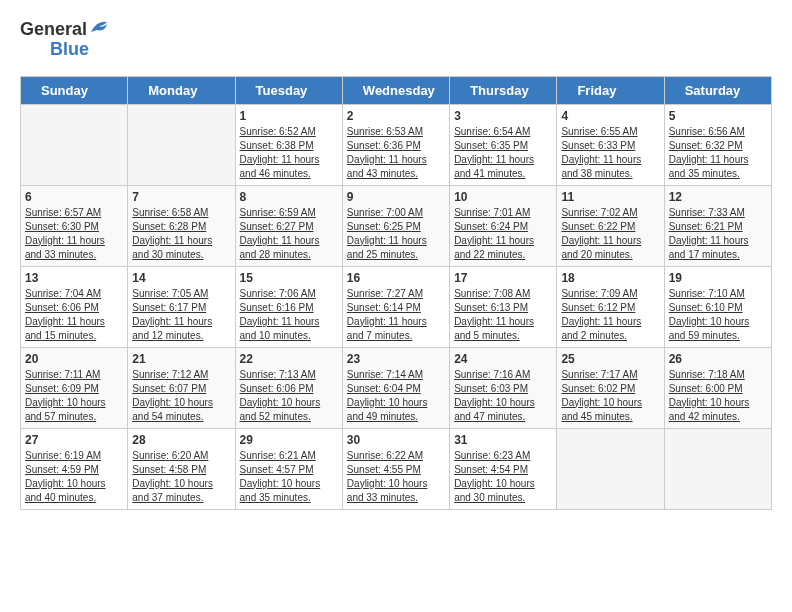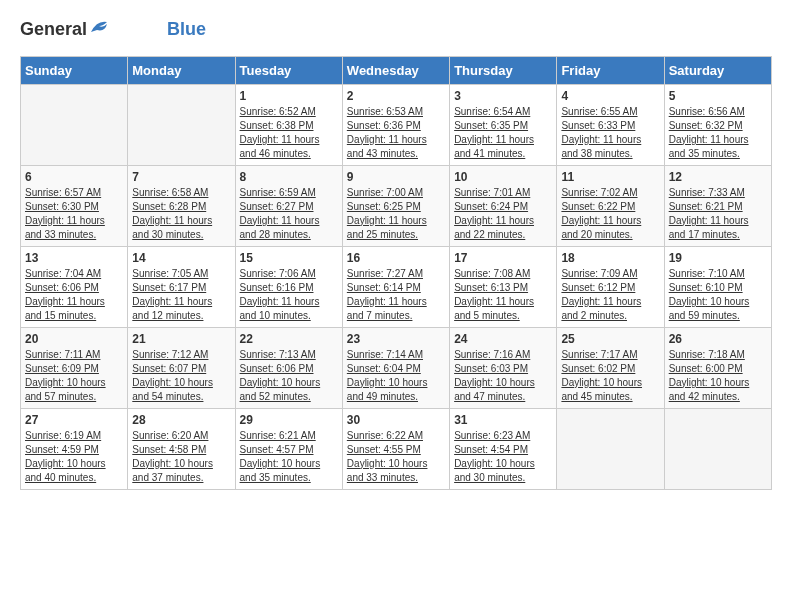--- a/index.html
+++ b/index.html
@@ -34,21 +34,21 @@
     }
     table {
       width: 100%;
       border-collapse: collapse;
       table-layout: fixed;
     }
     thead tr th {
       background-color: #3a7abf;
       color: #fff;
       font-size: 13px;
-      padding: 6px 4px;
+      padding: 6px 20px;
       text-align: left;
       border: 1px solid #ccc;
     }
     tbody tr td {
       border: 1px solid #ccc;
       vertical-align: top;
       padding: 4px;
       font-size: 10.5px;
       color: #333;
       min-height: 80px;
@@ -71,21 +71,21 @@
     }
     .empty-cell {
       background: #f5f5f5 !important;
     }
   </style>
 </head>
 <body>
 
 <div class="header">
   <div class="logo">
-<div style="display:flex; flex-direction:row; line-height:1.1;gap:28px;">
+<div style="display:flex; flex-direction:column; line-height:1.1;">
   <div style="display:flex; align-items:center;">
     <span style="font-size:18px; font-weight:bold; color:#333; font-family:Arial;">General</span>
     <svg width="20" height="20" viewBox="0 0 20 20" style="margin-left:2px; margin-top:-4px;">
       <path d="M2 14 Q8 2 18 4 Q14 8 10 8 Q14 10 18 6 Q16 14 8 12 Z" fill="#3a7abf"></path>
     </svg>
   </div>
   <span style="font-size:18px; font-weight:bold; color:#3a7abf; font-family:Arial;margin-left:30px;">Blue</span>
 </div>
 </div>
   <div class="title-block">

